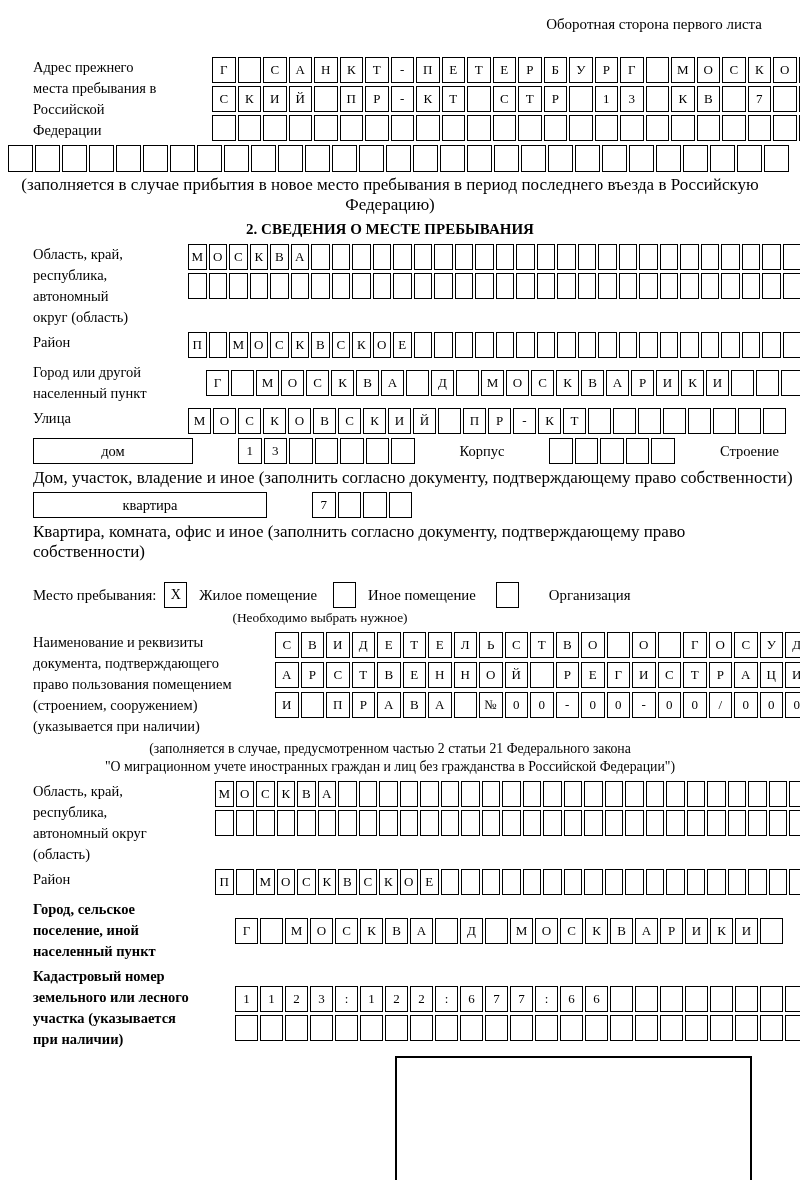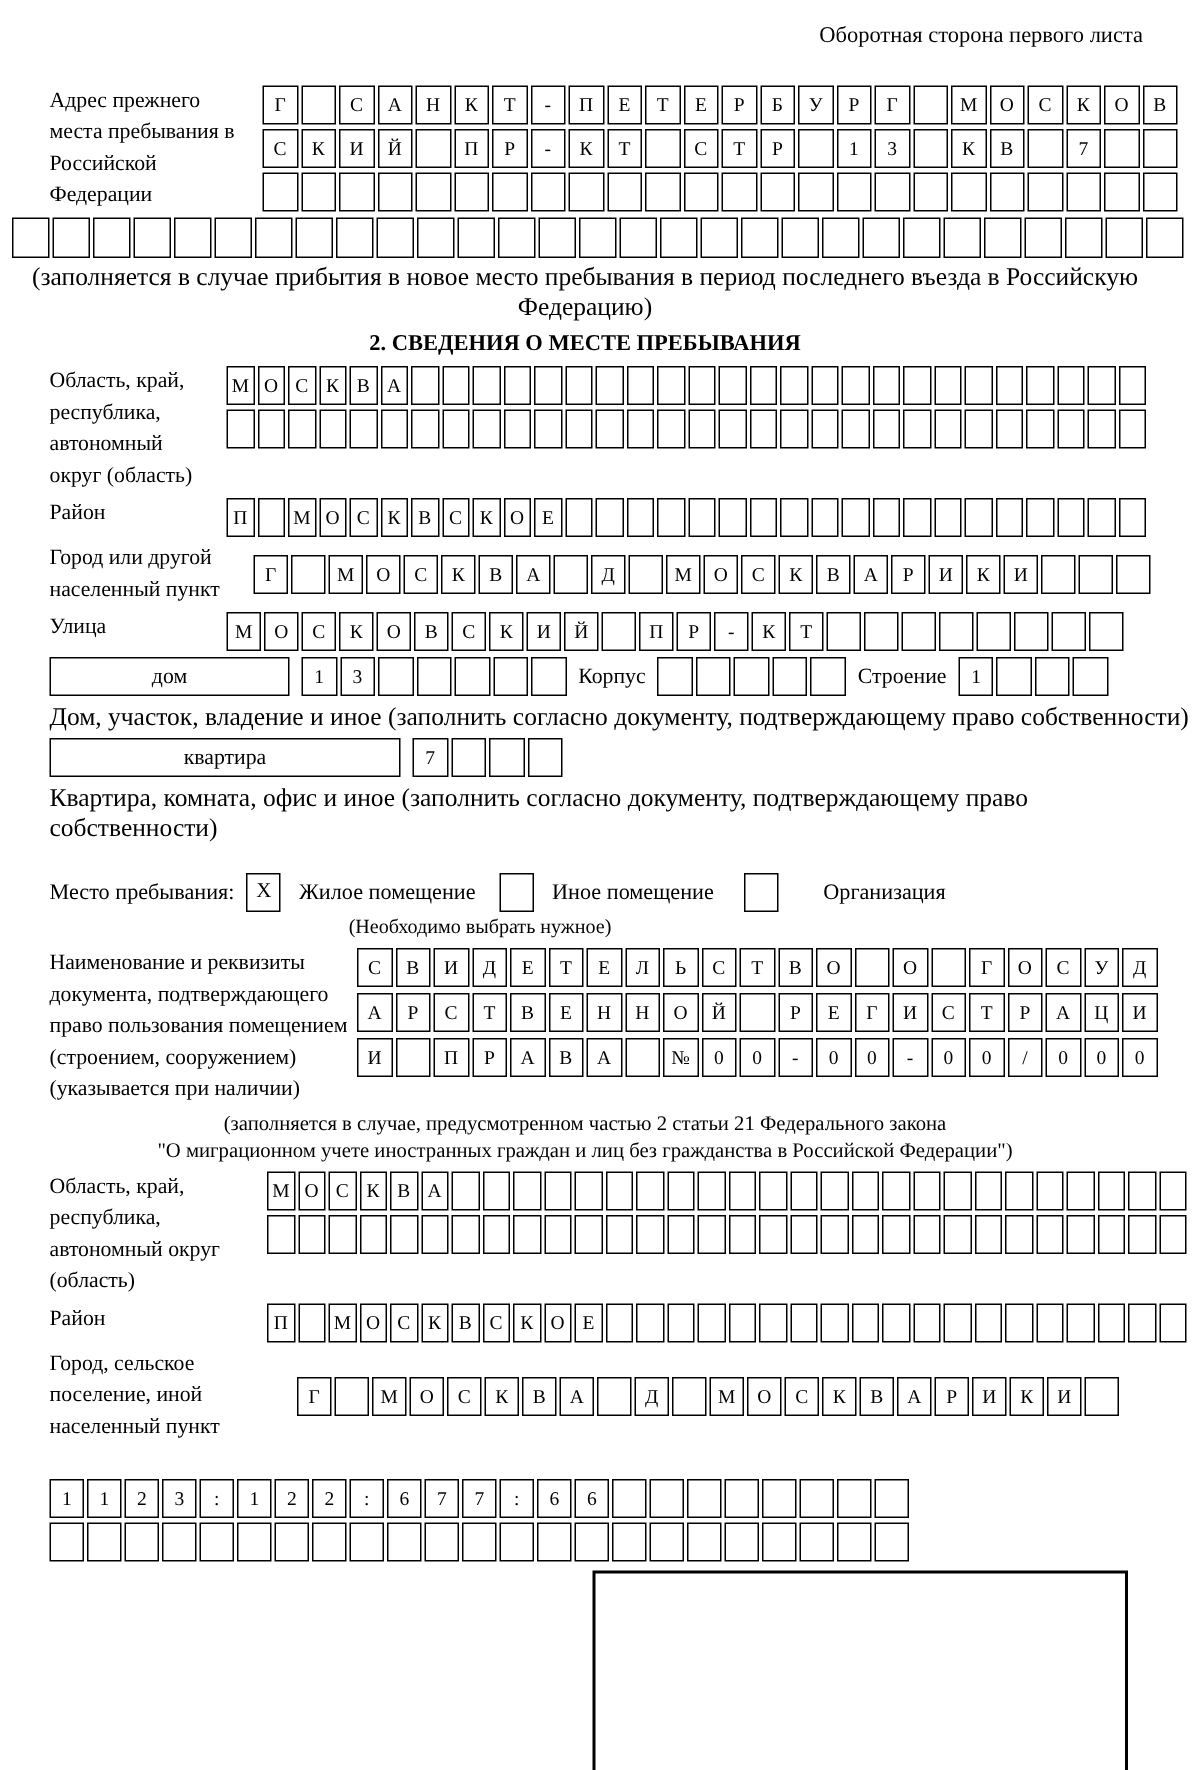--- a/index.html
+++ b/index.html
@@ -1,23 +1,23 @@
 <!DOCTYPE html>
 <html><head>
 <meta charset="utf-8">
 <style>
   html,body{margin:0;padding:0;background:#fff;}
   body{width:800px;height:1180px;overflow:hidden;font-family:"Liberation Serif","DejaVu Serif",serif;color:#000;}
   .page{width:800px;height:1180px;position:relative;padding-top:16px;box-sizing:border-box;}
   .hdr{font-size:15px;text-align:right;padding-right:38px;margin-bottom:24px;}
-  .frow{display:flex;margin-left:33px;margin-bottom:4px;align-items:flex-start;}
+  .frow{display:flex;margin-left:33px;margin-bottom:4px;align-items:flex-start;gap:37px;}
   .frow.vcenter{align-items:center;}
   .lbl{font-size:14.5px;line-height:21px;flex-shrink:0;padding-right:6px;box-sizing:border-box;}
   .w142{width:142px;} .w118{width:118px;} .w136{width:136px;} .w205{width:205px;}
-  .w145{width:145px;} .w165{width:165px;}
+  .w145{width:145px;} .w165{width:165px;font-weight:bold;}
   .col{display:flex;flex-direction:column;gap:3px;}
   .cells{display:flex;gap:2px;}
   .cells{margin-bottom:0;}
   .cell{border:1.5px solid #000;height:26px;box-sizing:border-box;display:flex;align-items:center;justify-content:center;font-size:13px;font-family:"Liberation Serif",serif;flex-shrink:0;}
   .cw24 .cell{width:23.5px;}
   .cw19 .cell{width:18.5px;}
   .cw23 .cell{width:23px;}
   .cw25 .cell{width:25px;height:27px;}
   .fullrow{margin-left:8px;margin-top:3px;}
   .caption{font-size:17px;margin-left:33px;margin-top:3px;margin-bottom:4px;}
@@ -587,20 +587,21 @@
         <div class="cell">А</div>
         <div class="cell">Р</div>
         <div class="cell">И</div>
         <div class="cell">К</div>
         <div class="cell">И</div>
         <div class="cell"></div>
       </div>
   </div>
 
   <div class="frow">
+    <div class="lbl w165">Кадастровый номер земельного или лесного участка (указывается при наличии)</div>
     <div class="col cad-col">
       <div class="cells cw23">
           <div class="cell">1</div>
           <div class="cell">1</div>
           <div class="cell">2</div>
           <div class="cell">3</div>
           <div class="cell">:</div>
           <div class="cell">1</div>
           <div class="cell">2</div>
           <div class="cell">2</div>

